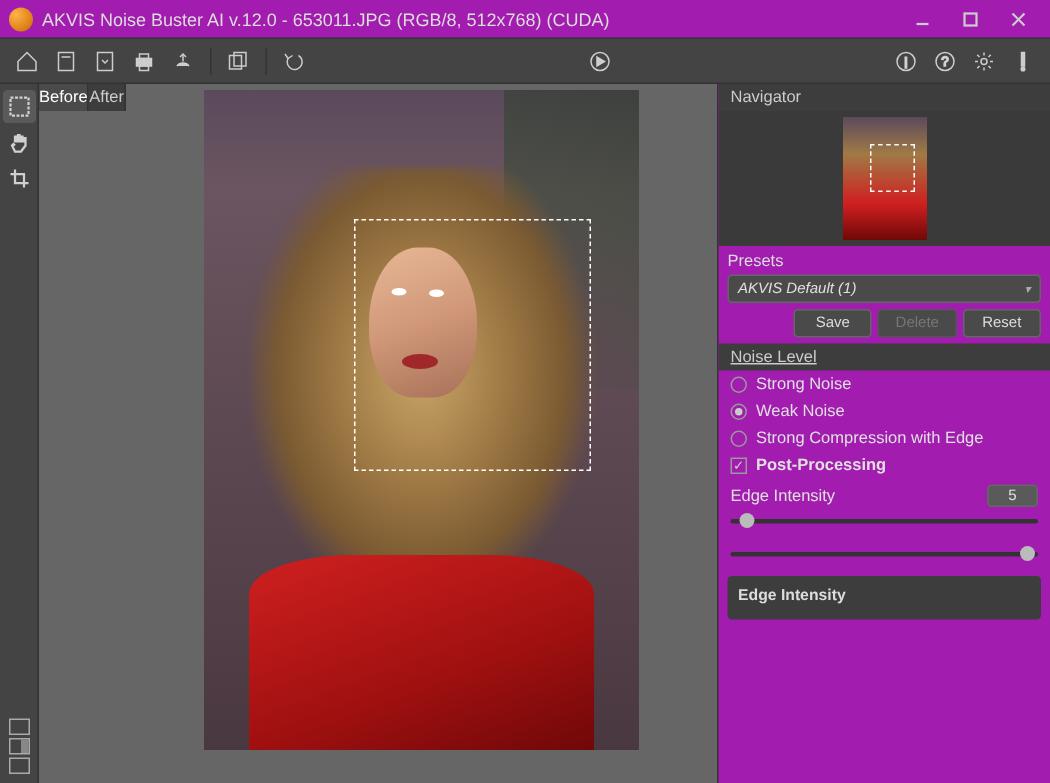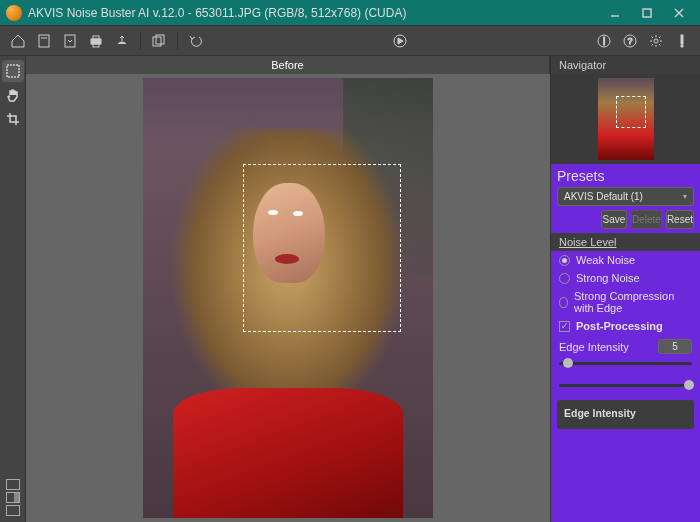--- a/index.html
+++ b/index.html
@@ -1,17 +1,17 @@
 <!DOCTYPE html>
 <html><head>
 <meta charset="utf-8">
 <style>
   * { box-sizing: border-box; margin: 0; padding: 0; font-family: Tahoma, Arial, sans-serif; }
   body { width: 700px; height: 522px; background: #4a4a4a; color: #e0e0e0; font-size: 11px; overflow: hidden; }
-  .titlebar { height: 26px; background: #0f766e; display: flex; align-items: center; padding: 0 6px; border-bottom: 1px solid #333; }
+  .titlebar { height: 26px; background: #a21caf; display: flex; align-items: center; padding: 0 6px; border-bottom: 1px solid #333; }
   .titlebar .logo { width: 16px; height: 16px; background: radial-gradient(circle at 30% 30%, #ffb347, #cc6600); border-radius: 50%; margin-right: 6px; }
   .titlebar .title { flex: 1; font-size: 12px; color: #ddd; }
   .winctrls { display: flex; gap: 2px; }
   .winbtn { width: 30px; height: 20px; display: flex; align-items: center; justify-content: center; color: #ccc; cursor: pointer; }
   .winbtn svg { width: 10px; height: 10px; stroke: #ccc; stroke-width: 1.5; fill: none; }
 
   .toolbar { height: 30px; background: #444; display: flex; align-items: center; padding: 0 6px; gap: 2px; border-bottom: 1px solid #333; }
   .tbtn { width: 24px; height: 24px; display: flex; align-items: center; justify-content: center; border-radius: 3px; cursor: pointer; }
   .tbtn svg { width: 16px; height: 16px; stroke: #d0d0d0; fill: #d0d0d0; }
   .tsep { width: 1px; height: 18px; background: #333; margin: 0 4px; }
@@ -20,50 +20,50 @@
   .main { display: flex; height: calc(100% - 56px); }
   .lefttools { width: 26px; background: #444; display: flex; flex-direction: column; align-items: center; padding-top: 4px; gap: 2px; border-right: 1px solid #333; }
   .ltbtn { width: 22px; height: 22px; display: flex; align-items: center; justify-content: center; border-radius: 3px; cursor: pointer; }
   .ltbtn.active { background: #5a5a5a; }
   .ltbtn svg { width: 14px; height: 14px; stroke: #d0d0d0; fill: none; stroke-width: 1.5; }
   .ltbottom { margin-top: auto; margin-bottom: 6px; display: flex; flex-direction: column; gap: 2px; align-items: center; }
   .ltbottom .sq { width: 14px; height: 11px; border: 1px solid #aaa; }
   .ltbottom .sq2 { width: 14px; height: 11px; border: 1px solid #aaa; position: relative; }
   .ltbottom .sq2::after { content:''; position:absolute; right:0; top:0; bottom:0; width:5px; background:#888; }
 
-  .canvaswrap { flex: 1; background: #666; display: flex; flex-direction: column; }
+  .canvaswrap { flex: 1; background: #666; display: flex; flex-direction: row; }
   .tabs { height: 18px; background: #3d3d3d; display: flex; }
   .tab { flex: 1; text-align: center; line-height: 18px; font-size: 11px; color: #ccc; border-right: 1px solid #333; cursor: pointer; }
   .tab.active { background: #4a4a4a; color: #fff; }
   .canvas { flex: 1; position: relative; overflow: hidden; display: flex; align-items: flex-start; justify-content: center; }
   .photo { width: 290px; height: 440px; margin-top: 4px; position: relative; background: linear-gradient(180deg, #5b4a5c 0%, #6b5560 15%, #4a3840 100%); }
   .hair { position:absolute; top:52px; left:30px; right:30px; bottom:50px; background: radial-gradient(ellipse 60% 55% at 50% 40%, #c9a568 0%, #a07a45 40%, #7a5a32 70%, transparent 85%); filter: blur(2px); }
   .face { position:absolute; top:105px; left:110px; width:72px; height:100px; background: linear-gradient(160deg, #e8b896 0%, #d09878 50%, #a87058 100%); border-radius: 45% 45% 40% 40% / 50% 50% 45% 45%; }
   .eye1 { position:absolute; top:132px; left:125px; width:10px; height:5px; background:#fff; border-radius:50%; }
   .eye2 { position:absolute; top:133px; left:150px; width:10px; height:5px; background:#fff; border-radius:50%; }
   .lips { position:absolute; top:176px; left:132px; width:24px; height:10px; background:#a02828; border-radius:50%; }
   .dress { position:absolute; bottom:0; left:30px; right:30px; height:130px; background: linear-gradient(160deg, #d02020 0%, #a01010 60%, #700808 100%); border-radius: 30% 30% 0 0 / 20% 20% 0 0; }
   .leaves { position:absolute; top:0; right:0; width:90px; height:200px; background: linear-gradient(200deg, #2a3a2a 0%, #3a4a38 40%, transparent 100%); opacity:0.6; }
   .selbox { position:absolute; top:86px; left:100px; width:158px; height:168px; border: 1.5px dashed #fff; }
 
-  .rightpanel { width: 150px; background: #6d28d9; border-left: 1px solid #333; display: flex; flex-direction: column; font-size: 11px; overflow-y: auto; }
+  .rightpanel { width: 222px; background: #a21caf; border-left: 1px solid #333; display: flex; flex-direction: column; font-size: 11px; overflow-y: auto; }
   .navhead { height: 18px; background: #3d3d3d; padding: 0 8px; line-height: 18px; color: #ccc; }
   .navimg { height: 90px; display: flex; align-items: center; justify-content: center; background: #3a3a3a; }
   .thumb { width: 56px; height: 82px; background: linear-gradient(180deg, #5b4a5c 0%, #a07a45 30%, #d02020 70%, #700808 100%); position: relative; }
   .thumb .tsel { position:absolute; top:18px; left:18px; width:30px; height:32px; border:1px dashed #fff; }
   .zoomrow { display:flex; align-items:center; gap:6px; padding:4px 6px; background:#3d3d3d; }
   .zoomsel { width:54px; height:18px; background:#4a4a4a; border:1px solid #666; border-radius:3px; display:flex; align-items:center; padding:0 5px; font-size:10px; cursor:pointer; justify-content: space-between; }
   .zoomsel::after { content:'▾'; font-size:8px; color:#aaa; }
   .slider { flex:1; height:14px; position:relative; display:flex; align-items:center; }
   .slider .track { height:3px; background:#333; width:100%; border-radius:2px; }
   .slider .thumb2 { position:absolute; width:10px; height:10px; background:#bbb; border-radius:50%; top:2px; }
 
   .psection { padding: 4px 6px; }
-  .plabel { color:#ddd; font-size:14px; margin-bottom:3px; display:block; }
-  .pselect { width:100%; height:19px; background:#4a4a4a; border:1px solid #666; border-radius:3px; padding:0 6px; display:flex; align-items:center; font-size:10px; cursor:pointer; justify-content:space-between; }
+  .plabel { color:#ddd; font-size:11px; margin-bottom:3px; display:block; }
+  .pselect { width:100%; height:19px; background:#4a4a4a; border:1px solid #666; border-radius:3px; padding:0 6px; display:flex; align-items:center; font-size:10px; cursor:pointer; justify-content:space-between;font-style:italic; }
   .pselect::after { content:'▾'; font-size:8px; color:#aaa; }
   .btnrow { display:flex; gap:4px; margin-top:4px;padding-left:44px; }
   .pbtn { flex:1; height:19px; background:#4a4a4a; border:1px solid #666; border-radius:3px; font-size:10px; display:flex; align-items:center; justify-content:center; cursor:pointer; color:#ddd; }
   .pbtn.disabled { color:#777; cursor:default; border-color:#555; }
 
   .ghead { background:#3d3d3d; padding:3px 8px; font-size:11px; color:#ccc;text-decoration:underline; }
   .radio { display:flex; align-items:center; gap:6px; padding:3px 8px; cursor:pointer; }
   .radio .r { width:11px; height:11px; border:1px solid #999; border-radius:50%; display:flex; align-items:center; justify-content:center; }
   .radio .r.checked::after { content:''; width:5px; height:5px; background:#ccc; border-radius:50%; }
   .check { display:flex; align-items:center; gap:6px; padding:3px 8px; cursor:pointer; }
@@ -207,20 +207,21 @@
     <div class="ltbottom">
       <div class="sq"></div>
       <div class="sq2"></div>
       <div class="sq"></div>
     </div>
   </div>
 
   <div class="canvaswrap">
     <div class="tabs">
       <div class="tab active">Before</div>
+      <div class="tab">After</div>
     </div>
     <div class="canvas">
       <div class="photo">
         <div class="leaves"></div>
         <div class="hair"></div>
         <div class="dress"></div>
         <div class="face"></div>
         <div class="eye1"></div>
           <div class="eye2"></div>
         <div class="lips"></div>
@@ -244,26 +245,26 @@
         </div>
       <div class="btnrow">
         <div class="pbtn">Save</div>
         <div class="pbtn disabled">Delete</div>
         <div class="pbtn">Reset</div>
       </div>
     </div>
 
     <div class="ghead">Noise Level</div>
     <div class="radio">
+        <div class="r"></div>
+        <span>Strong Noise</span>
+      </div>
+    <div class="radio">
         <div class="r checked"></div>
         <span>Weak Noise</span>
-      </div>
-    <div class="radio">
-        <div class="r"></div>
-        <span>Strong Noise</span>
       </div>
     <div class="radio">
         <div class="r"></div>
         <span>Strong Compression with Edge</span>
       </div>
     <div class="check">
         <div class="c checked"></div>
         <b><span>Post-Processing</span></b>
       </div>
 

